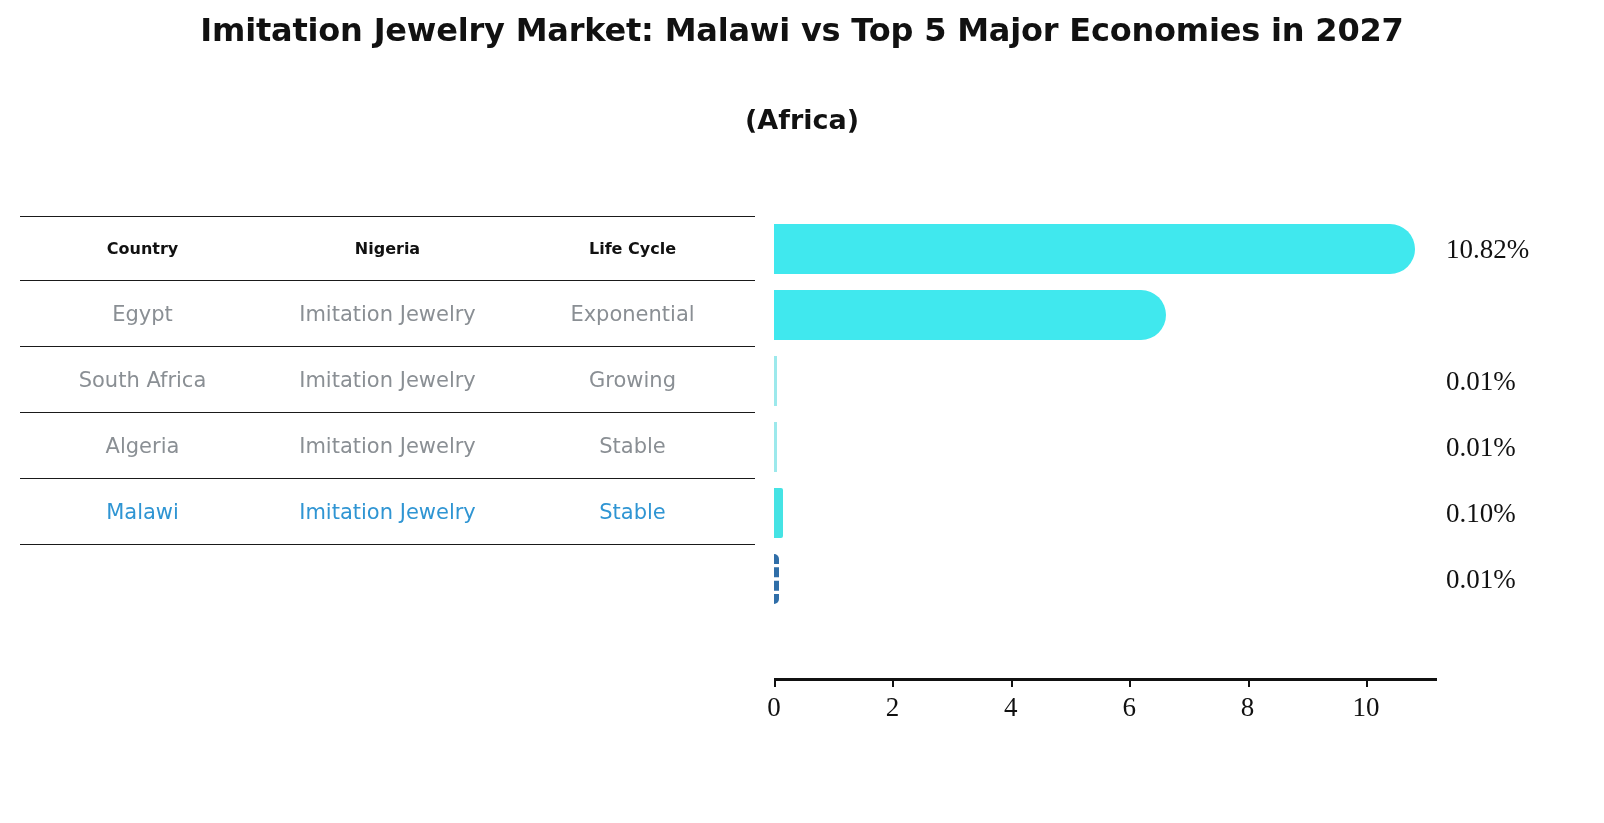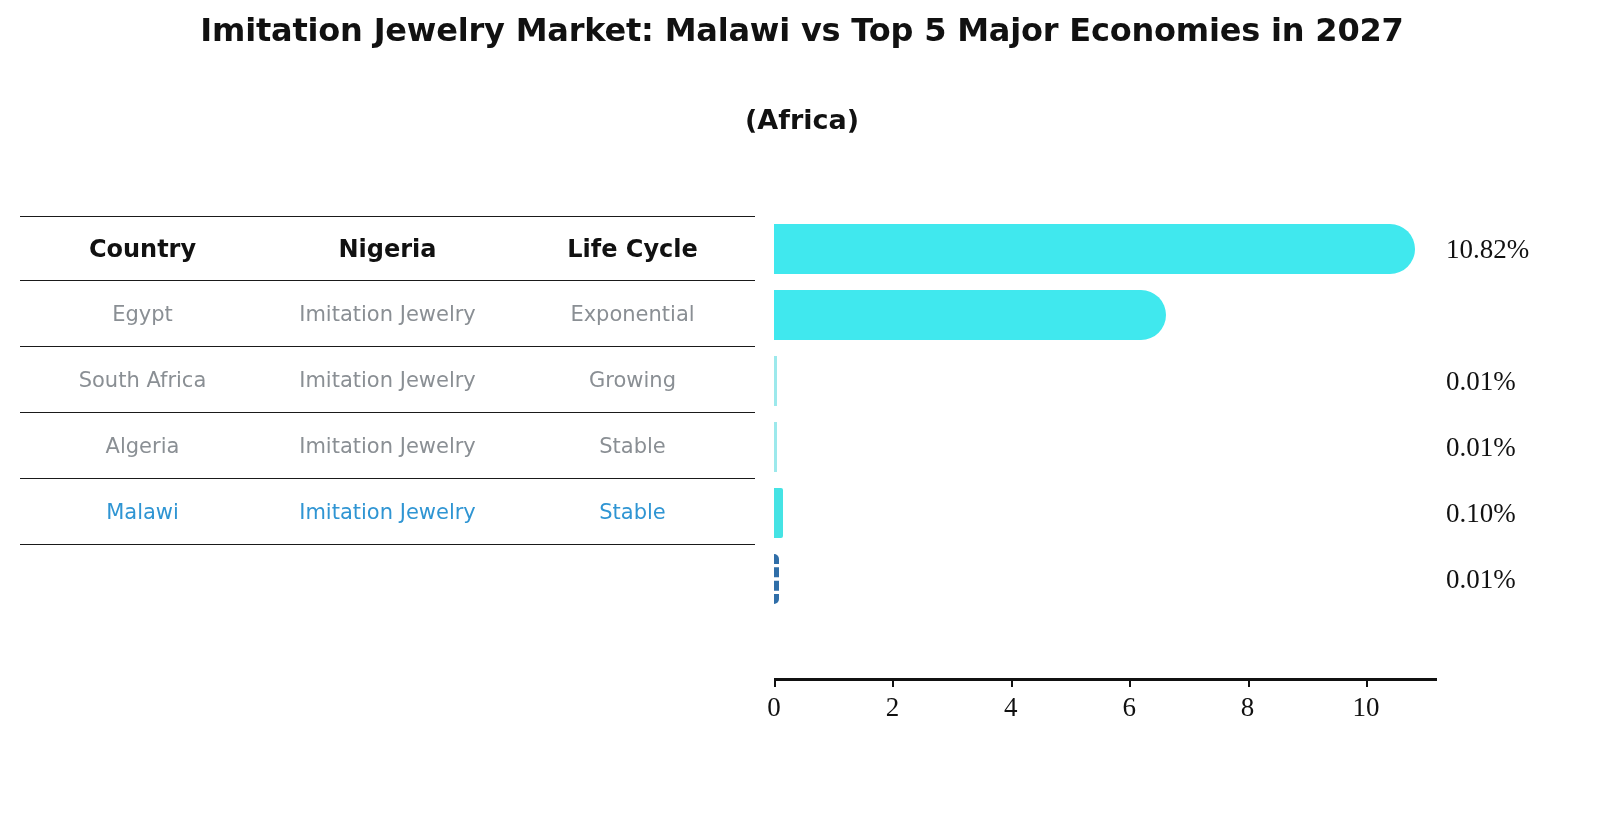--- a/index.html
+++ b/index.html
@@ -50,21 +50,21 @@
     border-bottom: 1.6px solid #1a1a1a;
     text-align: center;
     padding: 0;
     height: 66px;
     font-weight: 400;
     font-size: 21px;
   }
   .tbl th {
     color: #111111;
     font-weight: 700;
-    font-size: 24px;
+    font-size: 16px;
     height: 64px;
   }
   .tbl td { color: #8a8f94; }
   .tbl tr.highlight td { color: #2f95d3; }
   .col-country { width: 245px; }
   .col-product { width: 245px; }
   .col-life    { width: 245px; }
 
   
   .chart {

